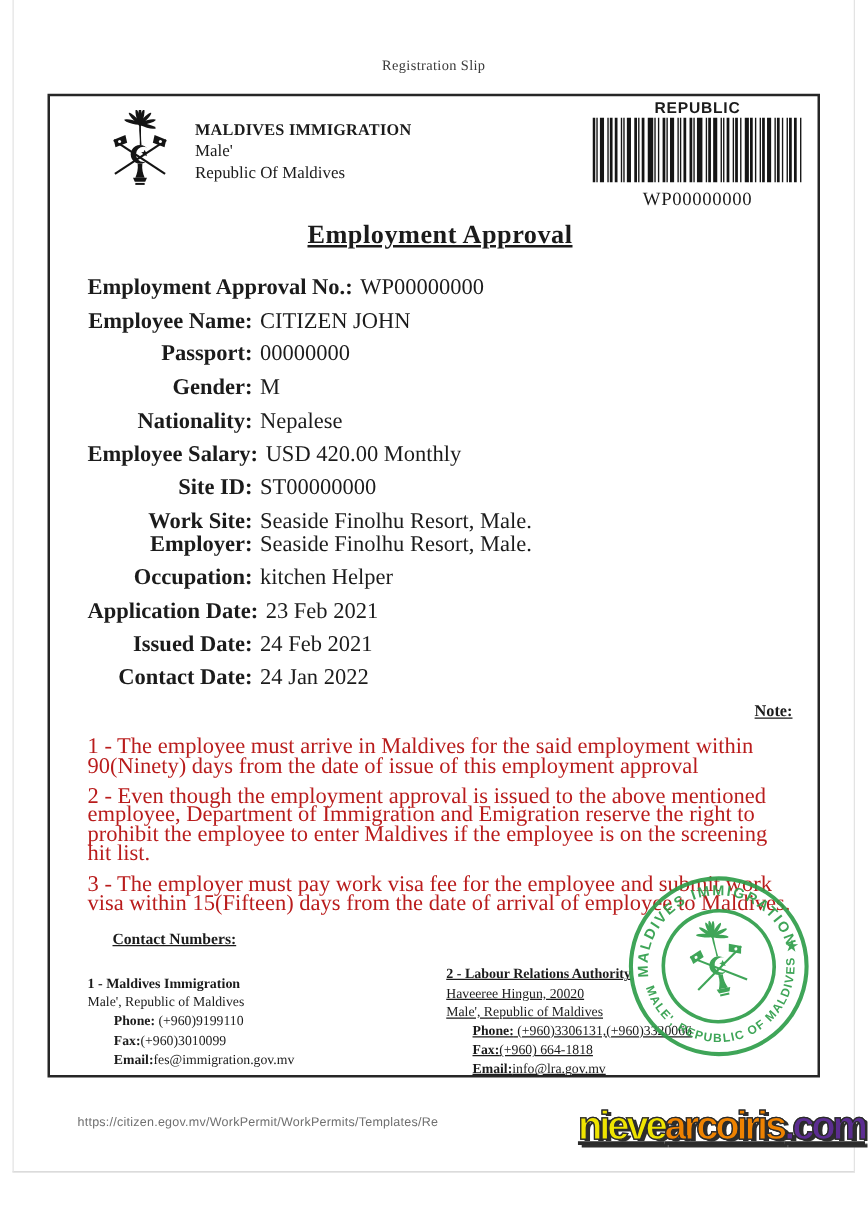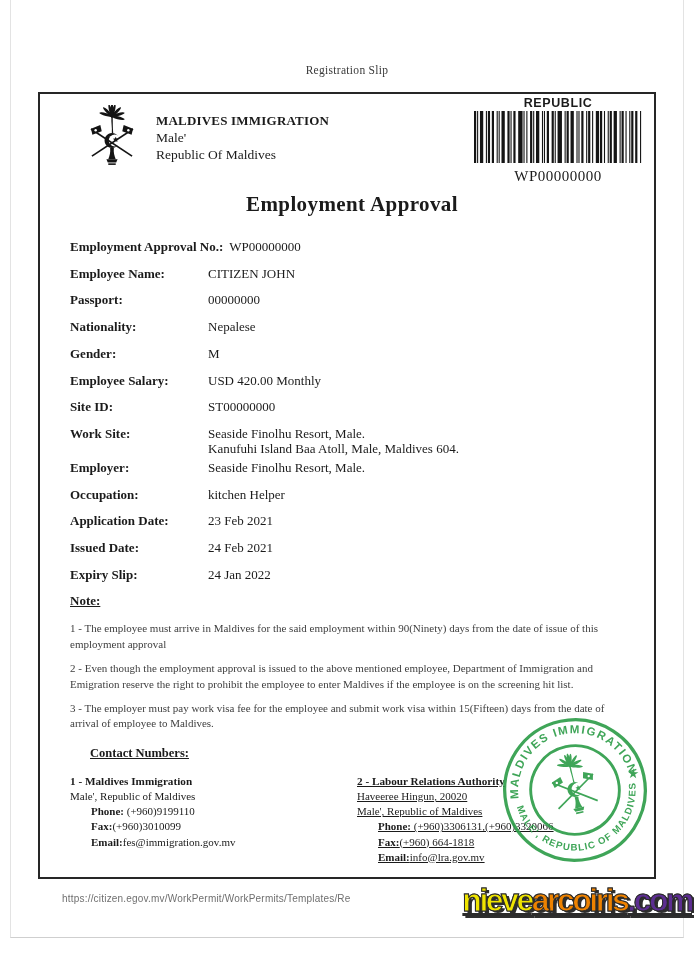--- a/index.html
+++ b/index.html
@@ -11,58 +11,58 @@
   }
   *{margin:0;padding:0;box-sizing:border-box;}
   html,body{width:694px;height:964px;background:#fff;}
   body{position:relative;font-family:"Liberation Serif",serif;color:var(--ink);overflow:hidden;}
 
   .page{
     position:absolute;left:10px;right:10px;top:0;bottom:26px;background:#fff;
     border-left:1px solid #e3e3e3;border-right:1px solid #e3e3e3;border-bottom:1px solid #cfcfcf;
   }
 
-  .slip-title{margin-top:64px;text-align:center;font-size:11.5px;color:#3a3a3a;letter-spacing:.3px;}
+  .slip-title{margin-top:47px;text-align:center;font-size:11.5px;color:#3a3a3a;letter-spacing:.3px;}
 
   .doc{
     position:relative;margin:16px 27px 0 27px;height:787px;
     border:2px solid #262626;padding:8px 20px 0 30px;background:#fff;
   }
 
   
   .doc-header{display:flex;gap:16px;margin-top:2px;}
   .logo{width:56px;height:72px;color:#141414;flex:0 0 auto;margin-left:14px;}
   .org-block{margin-top:8px;line-height:17px;}
   .org-name{font-weight:bold;font-size:13px;letter-spacing:.2px;}
   .org-city,.org-country{font-size:13.5px;}
 
   
   .barcode-block{position:absolute;top:2px;right:10px;width:172px;text-align:center;}
   .bc-label{font-family:"Liberation Sans",sans-serif;font-weight:bold;font-size:12.5px;letter-spacing:.6px;}
   .bc-bars{width:168px;height:52px;margin:1px auto 0;}
   .bc-num{font-size:15px;letter-spacing:.5px;margin-top:1px;}
 
   
-  .doc-title{margin-top:16px;text-align:center;font-size:21px;font-weight:bold;letter-spacing:.4px;}
+  .doc-title{margin-top:16px;text-align:center;font-size:21px;font-weight:bold;text-decoration:underline;letter-spacing:.4px;}
 
   
   .fields{margin-top:22px;}
-  .frow{display:flex;margin-bottom:11.5px;font-size:13px;line-height:15.2px;}
+  .frow{display:flex;margin-bottom:11.5px;font-size:18px;line-height:15.2px;text-align:right;}
   .flabel{font-weight:bold;flex:0 0 auto;min-width:138px;padding-right:6px;}
   .fvalue{white-space:pre-wrap;}
   .vline{display:block;}
 
   
-  .note-heading{font-weight:bold;font-size:13px;text-decoration:underline;margin:4px 0 12px;}
-  .note-p{font-size:11px;line-height:15.4px;margin-bottom:9px;max-width:566px;color:#404040;}
+  .note-heading{font-weight:bold;font-size:13px;text-decoration:underline;margin:4px 0 12px;text-align:right;}
+  .note-p{font-size:18px;line-height:15.4px;margin-bottom:9px;max-width:566px;color:#b91c1c;}
 
   
   .contacts{margin-top:14px;}
   .contact-heading{font-weight:bold;font-size:12.5px;text-decoration:underline;margin-bottom:13px;margin-left:20px;}
-  .contact-cols{display:flex;}
+  .contact-cols{display:flex;align-items:center;}
   .contact-col{font-size:11px;line-height:15.2px;}
   .contact-col.c1{flex:0 0 287px;}
   .contact-col.c2{flex:1;text-decoration:underline;}
   .contact-name{font-weight:bold;font-size:11.2px;}
   .b{font-weight:bold;margin-left:21px;}
 
   
   .stamp{position:absolute;right:2px;bottom:10px;width:154px;height:154px;transform:rotate(-12deg);opacity:.92;color:var(--stamp);}
   .stamp svg{width:100%;height:100%;}
   .stamp text{font-family:"Liberation Sans",sans-serif;font-weight:bold;fill:var(--stamp);}
@@ -196,57 +196,57 @@
       </div>
       <div class="frow">
         <span class="flabel">Employee Name:</span>
         <span class="fvalue">CITIZEN JOHN</span>
       </div>
       <div class="frow">
         <span class="flabel">Passport:</span>
         <span class="fvalue">00000000</span>
       </div>
       <div class="frow">
+        <span class="flabel">Gender:</span>
+        <span class="fvalue">M</span>
+      </div>
+      <div class="frow">
         <span class="flabel">Nationality:</span>
         <span class="fvalue">Nepalese</span>
       </div>
       <div class="frow">
-        <span class="flabel">Gender:</span>
-        <span class="fvalue">M</span>
-      </div>
-      <div class="frow">
         <span class="flabel">Employee Salary:</span>
         <span class="fvalue">USD 420.00 Monthly</span>
       </div>
       <div class="frow">
         <span class="flabel">Site ID:</span>
         <span class="fvalue">ST00000000</span>
       </div>
       <div class="frow">
         <span class="flabel">Work Site:</span>
-        <span class="fvalue"><span class="vline">Seaside Finolhu Resort, Male.</span><span class="vline">Kanufuhi Island Baa Atoll, Male, Maldives 604.</span></span>
+        <span class="fvalue"><span class="vline">Seaside Finolhu Resort, Male.</span></span>
       </div>
       <div class="frow" style="margin-top:-8px">
         <span class="flabel">Employer:</span>
         <span class="fvalue">Seaside Finolhu Resort, Male.</span>
       </div>
       <div class="frow">
         <span class="flabel">Occupation:</span>
         <span class="fvalue">kitchen Helper</span>
       </div>
       <div class="frow">
         <span class="flabel">Application Date:</span>
         <span class="fvalue">23 Feb 2021</span>
       </div>
       <div class="frow">
         <span class="flabel">Issued Date:</span>
         <span class="fvalue">24 Feb 2021</span>
       </div>
       <div class="frow">
-        <span class="flabel">Expiry Slip:</span>
+        <span class="flabel">Contact Date:</span>
         <span class="fvalue">24 Jan 2022</span>
       </div>
     </div>
 
     <div class="note-heading">Note:</div>
     <p class="note-p">1 - The employee must arrive in Maldives for the said employment within 90(Ninety) days from the date of issue of this employment approval</p>
     <p class="note-p">2 - Even though the employment approval is issued to the above mentioned employee, Department of Immigration and Emigration reserve the right to prohibit the employee to enter Maldives if the employee is on the screening hit list.</p>
     <p class="note-p">3 - The employer must pay work visa fee for the employee and submit work visa within 15(Fifteen) days from the date of arrival of employee to Maldives.</p>
 
     <div class="contacts">

